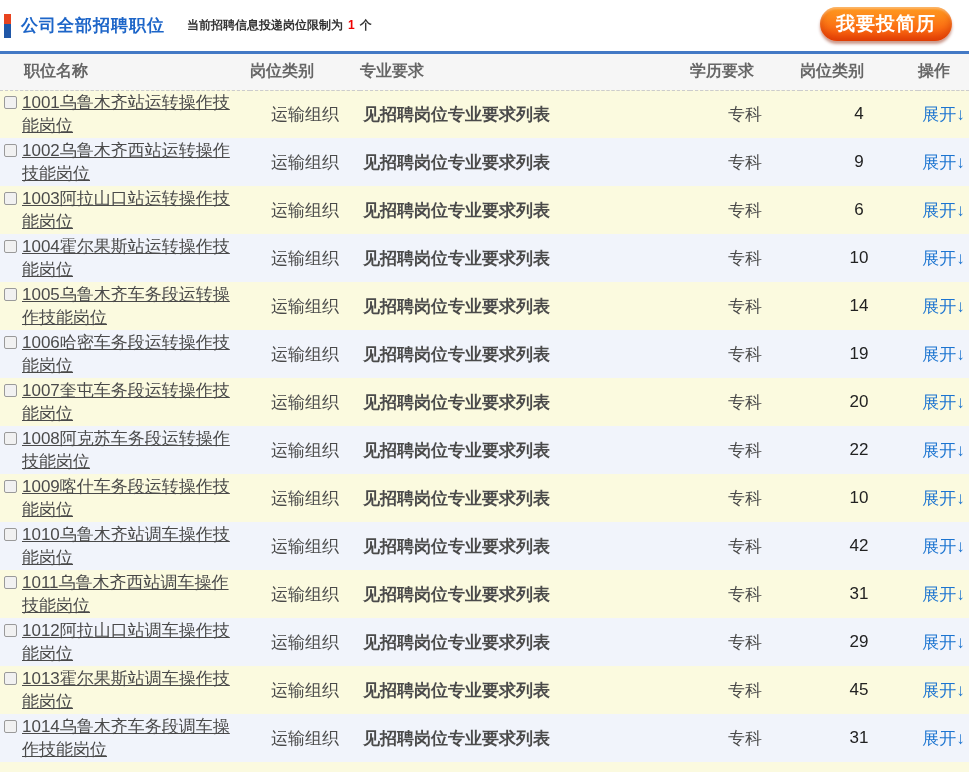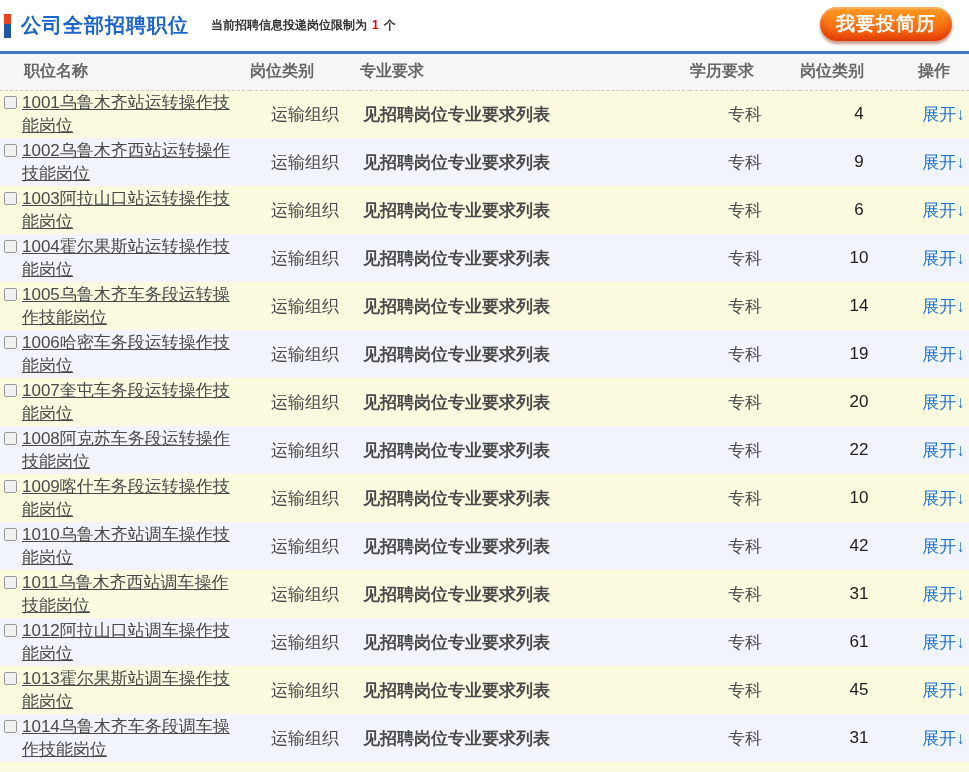--- a/index.html
+++ b/index.html
@@ -28,21 +28,21 @@
   
   .page-header{
     height:51px;display:flex;align-items:center;position:relative;
     padding-left:4px;
   }
   .accent{
     width:7px;height:24px;margin-right:10px;flex:0 0 auto;
     background:linear-gradient(to bottom,var(--accent-red) 0 42%,var(--accent-blue) 42% 100%);
   }
   .page-title{
-    font-size:20px;font-weight:bold;color:var(--brand-blue);
+    font-size:17px;font-weight:bold;color:var(--brand-blue);
     letter-spacing:1px;white-space:nowrap;
   }
   .subtitle{
     margin-left:22px;font-size:12px;font-weight:bold;color:#333;
     white-space:nowrap;
   }
   .subtitle .count{color:var(--count-red);margin:0 5px;}
   .apply-btn{
     position:absolute;right:17px;top:7px;
     width:132px;height:34px;border:none;cursor:pointer;
@@ -265,21 +265,21 @@
           <tr>
     <td class="c-name">
       <label class="namewrap">
         <input type="checkbox" class="row-check" style="">
         <span class="nametext">1012阿拉山口站调车操作技能岗位</span>
       </label>
     </td>
     <td class="c-cat">运输组织</td>
     <td class="c-major">见招聘岗位专业要求列表</td>
     <td class="c-edu">专科</td>
-    <td class="c-count">61</td>
+    <td class="c-count">29</td>
     <td class="c-action"><a href="#" class="expand">展开↓</a></td>
   </tr>
           <tr>
     <td class="c-name">
       <label class="namewrap">
         <input type="checkbox" class="row-check" style="">
         <span class="nametext">1013霍尔果斯站调车操作技能岗位</span>
       </label>
     </td>
     <td class="c-cat">运输组织</td>

